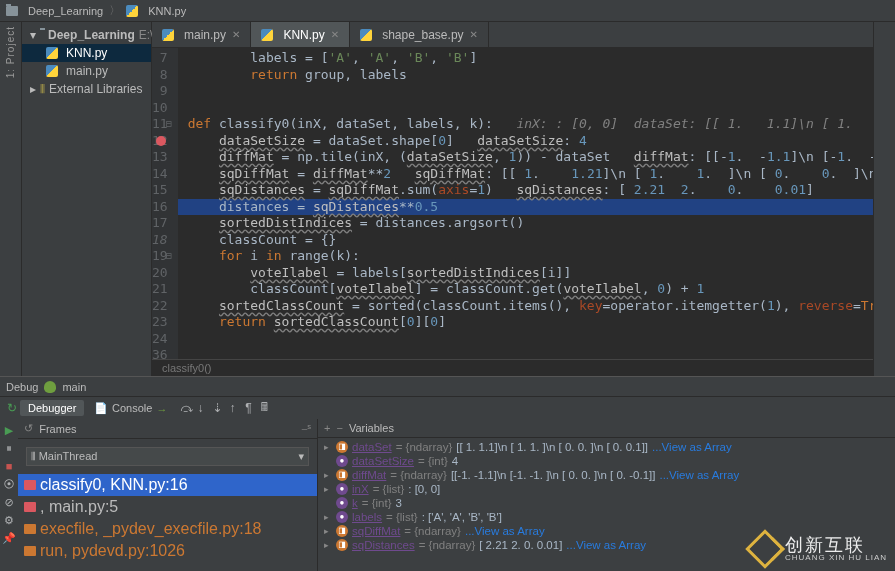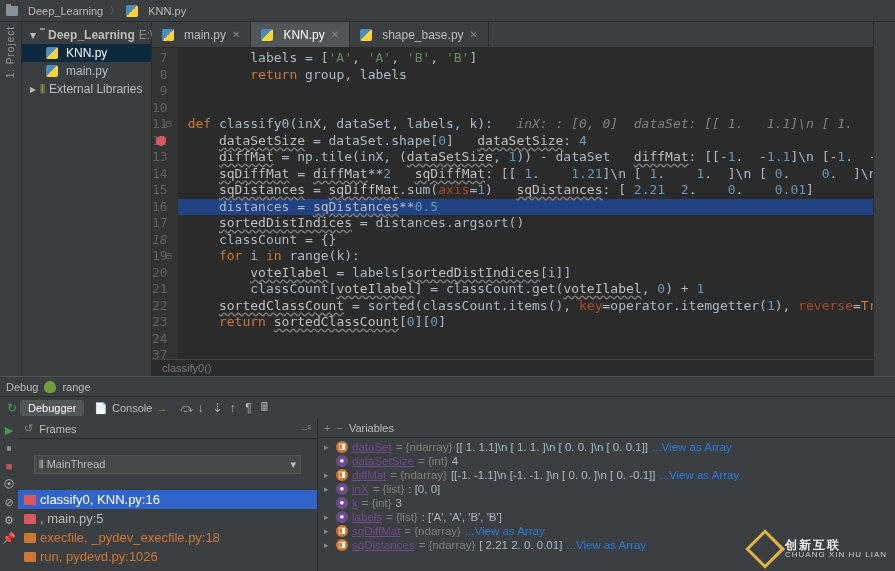--- a/index.html
+++ b/index.html
@@ -45,43 +45,43 @@
   .dbg-tab { padding:2px 8px; font-size:11px; cursor:pointer; display:flex; align-items:center; gap:4px;}
   .dbg-tab.active { background:#515658; color:#fff; border-radius:2px;}
   .dbg-tabs .tool-ico { width:14px; text-align:center; color:#afb1b3; cursor:pointer; font-size:12px; padding:0 3px;}
   .tool-ico.green{color:#499c54;}
   .dbg-body { flex:1; display:flex; min-height:0;}
   .dbg-left { width:18px; background:#3c3f41; display:flex; flex-direction:column; align-items:center; padding:4px 0; gap:4px;}
   .dbg-left .ico{ width:14px; height:14px; display:flex; align-items:center; justify-content:center; font-size:11px; color:#afb1b3; cursor:pointer;}
   .frames { width:300px; background:#3c3f41; border-right:1px solid #2b2b2b; display:flex; flex-direction:column;}
   .panel-hdr { padding:3px 6px; font-size:11px; border-bottom:1px solid #2b2b2b; display:flex; align-items:center; gap:6px;}
   .panel-hdr .tool{ color:#888; cursor:pointer;}
-  .thread-sel { margin:16px; padding:2px 4px; background:#45494a; color:#bbb; border:1px solid #555; border-radius:0; font-size:11px; display:flex; justify-content:space-between; align-items:center; cursor:pointer;}
-  .frame-list { flex:1; overflow:auto; font-size:13px;}
+  .thread-sel { margin:8px; padding:2px 4px; background:#45494a; color:#bbb; border:1px solid #555; border-radius:0; font-size:11px; display:flex; justify-content:space-between; align-items:center; cursor:pointer;}
+  .frame-list { flex:1; overflow:auto; font-size:16px;}
   .frame-item { padding:2px 6px; display:flex; align-items:center; gap:4px; cursor:pointer;}
   .frame-item.selected { background:#2f65ca; color:#fff;}
   .frame-item.lib { color:#cc7832;}
   .frame-ico { display:inline-block; width:12px; height:10px; background:#db5860; border-radius:1px;}
   .frame-ico.lib { background:#cc7832;}
   .vars { flex:1; background:#3c3f41; display:flex; flex-direction:column; font-size:11.5px; overflow:hidden;}
   .var-list { flex:1; overflow:auto; padding:2px 0;}
   .var-row { padding:1px 6px; display:flex; align-items:center; gap:4px; white-space:nowrap;}
   .var-arrow { width:8px; color:#888; font-size:9px;}
   .var-badge { display:inline-block; width:12px; height:12px; background:#6f4a8e; border-radius:50%; color:#fff; font-size:8px; text-align:center; line-height:12px;}
   .var-badge.arr{background:#cc7832;}
   .var-name { color:#6f4a8e;text-decoration:underline;}
   .var-type { color:#808080;}
   .var-val { color:#a9b7c6;}
   .var-link { color:#287bde; cursor:pointer;}
   .right-rail{ width:22px; background:#3c3f41; border-left:1px solid #2b2b2b;}
   .watermark { position:fixed; right:8px; bottom:8px; opacity:0.9; display:flex; align-items:center; gap:6px; color:#fff; font-size:14px; pointer-events:none;}
   .watermark .logo{ width:28px; height:28px; border:3px solid #f0c040; transform:rotate(45deg); position:relative;}
   .watermark .logo::after{content:""; position:absolute; top:-3px; right:-3px; width:14px; height:14px; border-top:3px solid #f0c040; border-right:3px solid #f0c040;}
   .watermark .text{display:flex;flex-direction:column;line-height:1;}
-  .watermark .cn{font-size:12px; font-weight:bold; letter-spacing:2px;}
+  .watermark .cn{font-size:18px; font-weight:normal; letter-spacing:2px;}
   .watermark .en{font-size:8px; letter-spacing:1px; color:#ddd;}
 </style>
 </head>
 <body>
 
 <div class="topbar">
   <span class="folder-ico"></span>
   <span>Deep_Learning</span>
   <span class="sep">〉</span>
   <span class="py-ico"></span>
@@ -148,34 +148,34 @@
           <div style="position: relative;">15</div>
           <div style="position: relative;">16</div>
           <div style="position: relative;">17</div>
           <div style="position: relative; font-style: italic;">18</div>
           <div style="position: relative;">19<span class="fold">⊟</span></div>
           <div style="position: relative;">20</div>
           <div style="position: relative;">21</div>
           <div style="position: relative;">22</div>
           <div style="position: relative;">23</div>
           <div style="position: relative;">24</div>
-          <div style="position: relative;">37</div>
+          <div style="position: relative;">36</div>
         </div>
       <div class="code" id="code"><div class="code-line">        labels = [<span class="str">'A'</span>, <span class="str">'A'</span>, <span class="str">'B'</span>, <span class="str">'B'</span>]</div><div class="code-line">        <span class="kw">return</span> group, labels</div><div class="code-line"></div><div class="code-line"></div><div class="code-line"><span class="kw">def</span> classify0(inX, dataSet, labels, k):   <span class="com">inX: <class 'list'="">: [0, 0]  dataSet: [[ 1.   1.1]\n [ 1.   1. ]\n</class></span></div><div class="code-line">    <span class="uv">dataSetSize</span> = dataSet.shape[<span class="num">0</span>]   <span class="uv">dataSetSize</span>: <span class="num">4</span></div><div class="code-line">    <span class="uv">diffMat</span> = np.tile(inX, (<span class="uv">dataSetSize</span>, <span class="num">1</span>)) - dataSet   <span class="uv">diffMat</span>: [[-<span class="num">1</span>.  -<span class="num">1.1</span>]\n [-<span class="num">1</span>.  -. ]\n [ .   . ]\n</div><div class="code-line">    <span class="uv">sqDiffMat</span> = <span class="uv">diffMat</span>**<span class="num">2</span>   <span class="uv">sqDiffMat</span>: [[ <span class="num">1</span>.    <span class="num">1.21</span>]\n [ <span class="num">1</span>.    <span class="num">1</span>.  ]\n [ <span class="num">0</span>.    <span class="num">0</span>.  ]\n [ .    ]]</div><div class="code-line">    <span class="uv">sqDistances</span> = <span class="uv">sqDiffMat</span>.sum(<span class="pnam">axis</span>=<span class="num">1</span>)   <span class="uv">sqDistances</span>: [ <span class="num">2.21</span>  <span class="num">2</span>.    <span class="num">0</span>.    <span class="num">0.01</span>]</div><div class="code-line highlight">    distances = <span class="uv">sqDistances</span>**<span class="num">0.5</span></div><div class="code-line">    <span class="uv">sortedDistIndices</span> = distances.argsort()</div><div class="code-line">    classCount = {}</div><div class="code-line">    <span class="kw">for</span> i <span class="kw">in</span> range(k):</div><div class="code-line">        <span class="uv">voteIlabel</span> = labels[<span class="uv">sortedDistIndices</span>[i]]</div><div class="code-line">        classCount[<span class="uv">voteIlabel</span>] = classCount.get(<span class="uv">voteIlabel</span>, <span class="num">0</span>) + <span class="num">1</span></div><div class="code-line">    <span class="uv">sortedClassCount</span> = sorted(classCount.items(), <span class="pnam">key</span>=operator.itemgetter(<span class="num">1</span>), <span class="pnam">reverse</span>=<span class="kw">True</span>)</div><div class="code-line">    <span class="kw">return</span> <span class="uv">sortedClassCount</span>[<span class="num">0</span>][<span class="num">0</span>]</div><div class="code-line"></div><div class="code-line"></div></div>
     </div>
     <div class="status-fn">classify0()</div>
   </div>
   <div class="right-rail"></div>
 </div>
 
 <div class="bottom">
   <div class="debug-hdr">
     <span>Debug</span>
     <span class="bug-ico"></span>
-    <span>range</span>
+    <span>main</span>
   </div>
   <div class="dbg-tabs">
     <span class="tool-ico green">↻</span>
     <div class="dbg-tab active">
         <span>Debugger</span>
       </div>
     <div class="dbg-tab">
         <span>📄</span>
         <span>Console</span>
         <span style="color:#6f9e3f">→</span>

